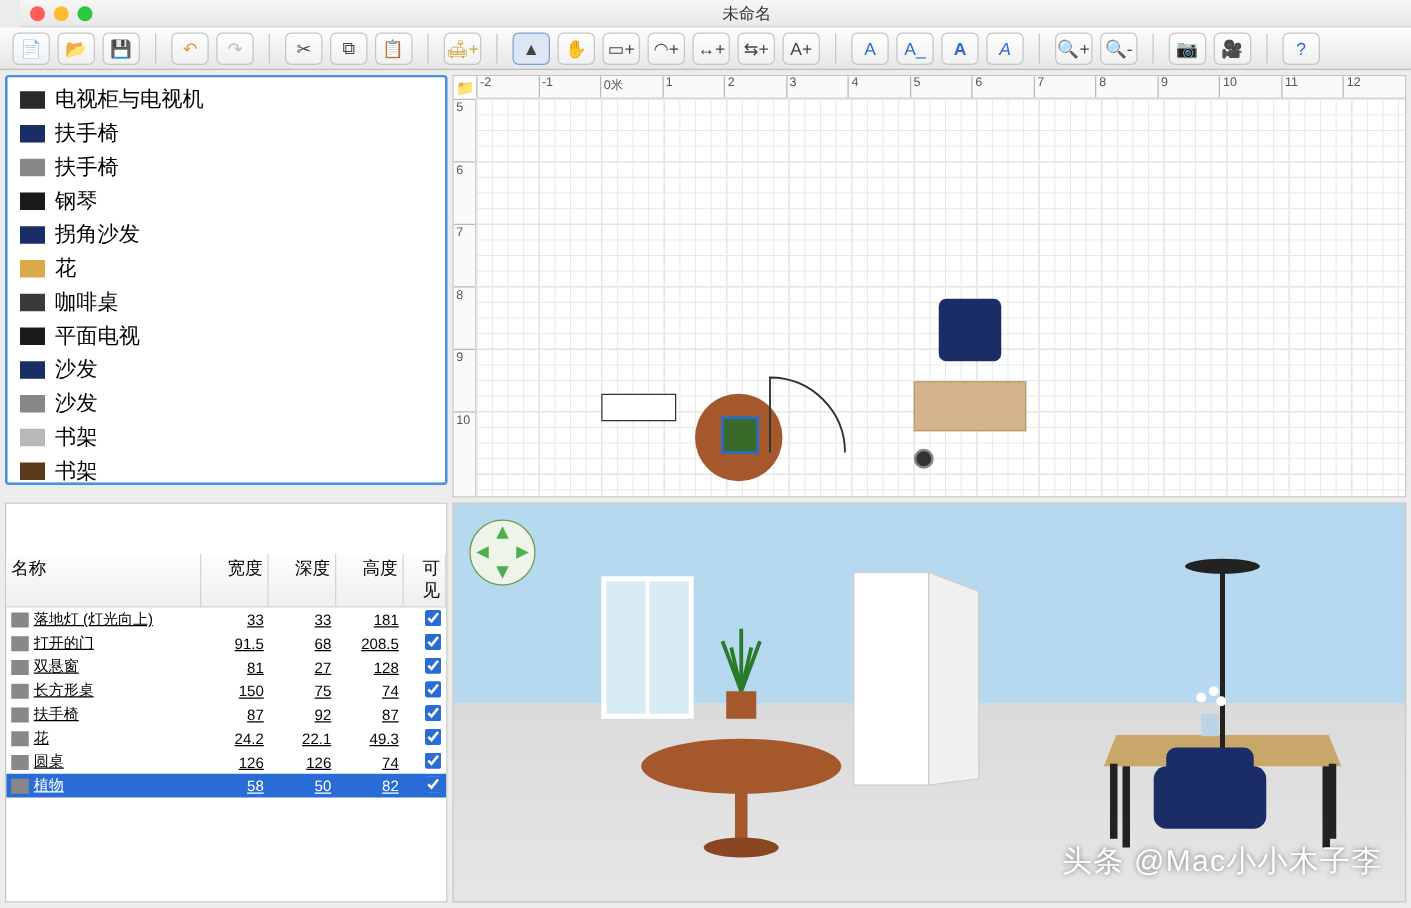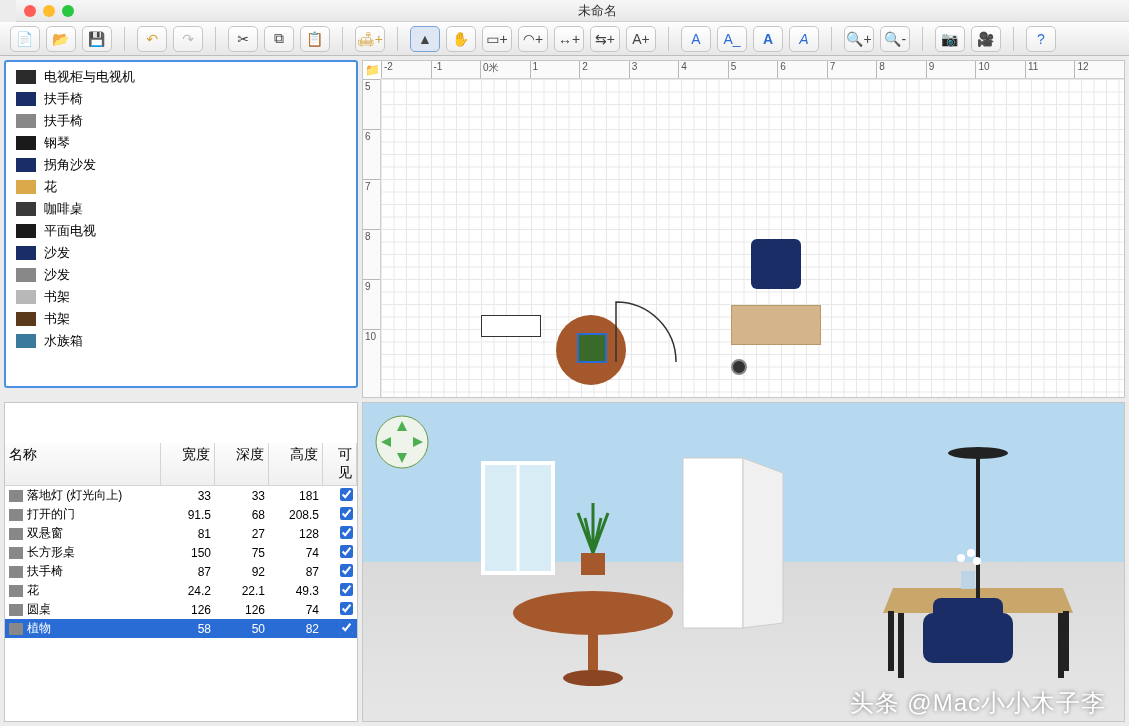--- a/index.html
+++ b/index.html
@@ -10,46 +10,46 @@
 .tl-close { background: #ff5f57; } .tl-min { background: #ffbd2e; } .tl-max { background: #28c840; }
 .title { flex: 1; text-align: center; font-size: 13px; color: #333; }
 .toolbar { height: 34px; background: linear-gradient(#fdfdfd, #e6e6e6); border-bottom: 1px solid #bdbdbd; display: flex; align-items: center; padding: 0 10px; gap: 6px; }
 .tbtn { width: 30px; height: 26px; border: 1px solid #c6c6c6; border-radius: 5px; background: linear-gradient(#ffffff,#f0f0f0); display: flex; align-items: center; justify-content: center; font-size: 14px; color: #444; cursor: pointer; }
 .tbtn.sel { background: #dde6f2; border-color: #7aa3d6; }
 .tsep { width: 1px; height: 24px; background: #c8c8c8; margin: 0 6px; }
 .main { display: flex; height: calc(726px - 56px); }
 .leftcol { width: 362px; display: flex; flex-direction: column; }
 .catalog { flex: 1; background: #fff; border: 2px solid #4a90e2; border-radius: 3px; margin: 4px; overflow-y: auto; position: relative; }
 .catalog-scroll { padding: 4px 0; }
-.catalog-item { display: flex; align-items: center; padding: 2px 10px; font-size: 13px; cursor: pointer; gap: 8px; }
+.catalog-item { display: flex; align-items: center; padding: 2px 10px; font-size: 17px; cursor: pointer; gap: 8px; }
 .cat-icon { width: 20px; height: 14px; display: inline-block; }
 .divider-h { height: 6px; background: #ececec; cursor: ns-resize; }
 .proptable { background: #fff; border: 1px solid #c6c6c6; margin: 4px; display: flex; flex-direction: column; height: 320px; }
 .proptable-head { display: flex; background: linear-gradient(#fdfdfd,#efefef); border-bottom: 1px solid #d4d4d4; font-size: 14px; margin-top: 40px; }
 .proptable-head .col { padding: 3px 4px; border-right: 1px solid #d4d4d4; text-align: right; }
 .proptable-head .col.name { flex: 1; text-align: left; }
 .proptable-body { flex: 1; overflow: auto; }
-.prow { display: flex; align-items: center; font-size: 12px; padding: 0 0; }
+.prow { display: flex; align-items: center; font-size: 12px; padding: 0 0; text-decoration: underline; }
 .prow.sel { background: #2a6cd6; color: #fff; }
 .prow .pc { padding: 1px 4px; text-align: right; }
 .prow .pc.name { flex: 1; text-align: left; display: flex; align-items: center; gap: 4px; }
 .prow .pc.chk input { accent-color: #2a6cd6; }
 .rightcol { flex: 1; display: flex; flex-direction: column; }
 .plan { flex: 0 0 338px; background: #fff; border: 1px solid #c6c6c6; margin: 4px 4px 0 0; position: relative; overflow: hidden; }
 .ruler-h { position: absolute; left: 18px; right: 0; top: 0; height: 18px; background: #fafafa; border-bottom: 1px solid #d0d0d0; display:flex; font-size:10px; color:#555; }
 .ruler-h span { width: 50px; border-left:1px solid #b8b8b8; padding-left:2px; }
 .ruler-v { position: absolute; left:0; top:18px; bottom:0; width:18px; background:#fafafa; border-right:1px solid #d0d0d0; display:flex; flex-direction:column; font-size:10px; color:#555;}
 .ruler-v span { height:50px; border-top:1px solid #b8b8b8; writing-mode: horizontal-tb; padding:1px 2px;}
 .canvas { position:absolute; left:18px; top:18px; right:0; bottom:0; background-image: linear-gradient(#e8e8e8 1px, transparent 1px), linear-gradient(90deg,#e8e8e8 1px, transparent 1px), linear-gradient(#cfcfcf 1px, transparent 1px), linear-gradient(90deg,#cfcfcf 1px, transparent 1px); background-size: 12.5px 12.5px, 12.5px 12.5px, 50px 50px, 50px 50px; }
 .obj { position:absolute; }
 .view3d { flex:1; background: linear-gradient(#b6d9f0 0%, #b6d9f0 50%, #dadada 50%, #e6e6e6 100%); border:1px solid #c6c6c6; margin:4px 4px 4px 0; position:relative; overflow:hidden; }
 .nav3d { position:absolute; left:12px; top:12px; width:54px; height:54px; }
 .nav3d circle { fill:#eef4ea; stroke:#6b9b4a; }
 .nav3d polygon { fill:#4caf50; }
-.watermark { position:absolute; bottom:2px; right:18px; font-size:24px; color:#fff; text-shadow:0 0 4px rgba(0,0,0,0.5); font-weight:500; letter-spacing:1px;}
+.watermark { position:absolute; bottom:16px; right:18px; font-size:24px; color:#fff; text-shadow:0 0 4px rgba(0,0,0,0.5); font-weight:500; letter-spacing:1px;}
 .folder-icon { position:absolute; left:2px; top:2px; font-size:12px; }
 .col-w { width:54px; } .col-v { width:34px; }
 .p-icon { width:14px; height:12px; display:inline-block; background:#888; }
 </style>
 </head>
 <body>
 
 <div class="titlebar">
   <div class="traffic">
     <span class="tl-close"></span>

